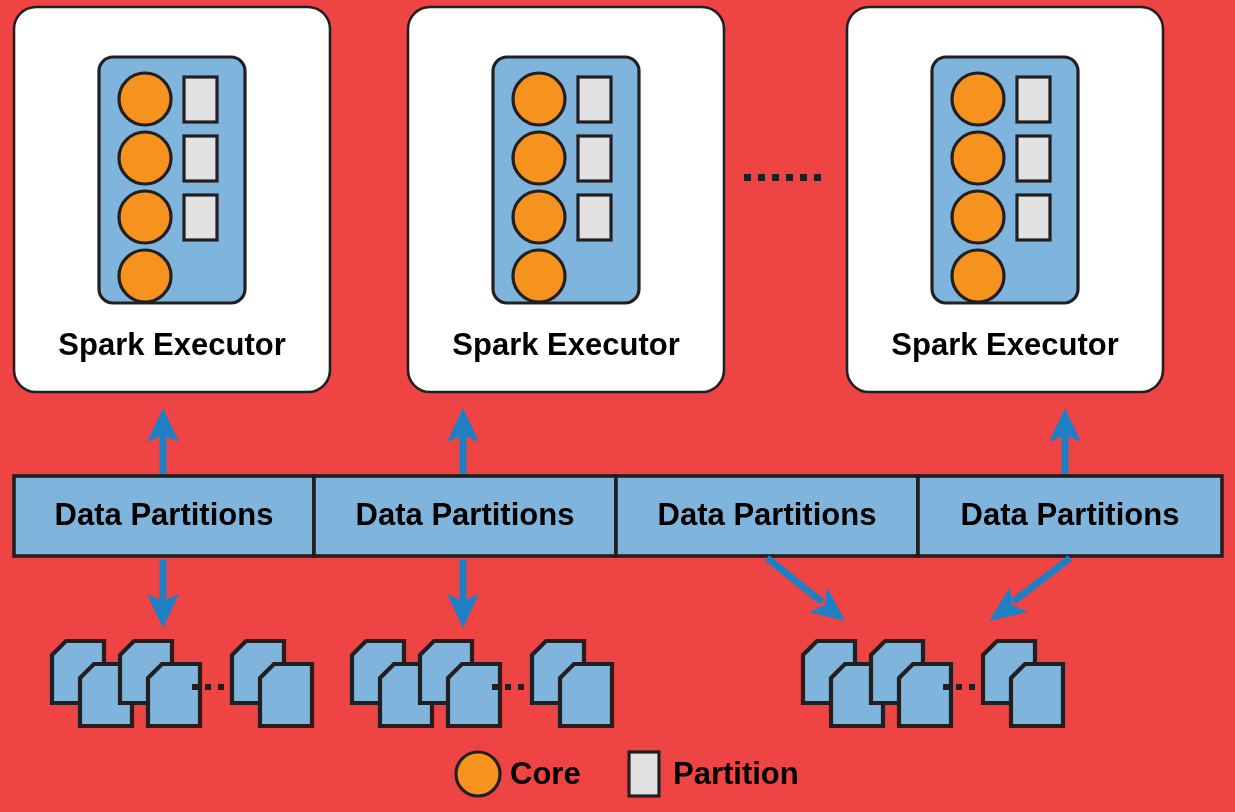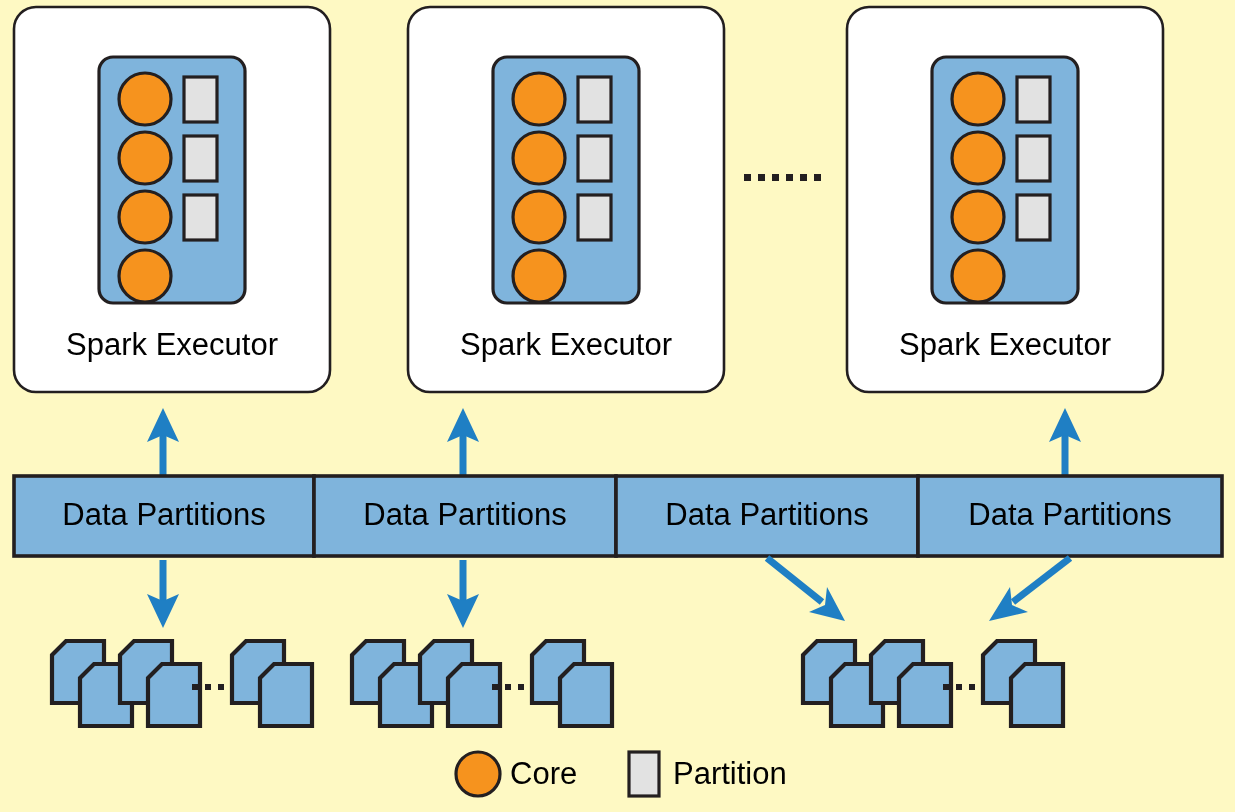--- a/index.html
+++ b/index.html
@@ -7,22 +7,23 @@
     padding: 0;
     background: #ffffff;
   }
   body {
     font-family: "Liberation Sans", sans-serif;
   }
   #stage {
     position: relative;
     width: 1235px;
     height: 812px;
-    background: #fef9c3;
+    background: #ef4444;
     overflow: hidden;
+    font-weight: bold;
   }
   svg#diagram {
     position: absolute;
     left: 0;
     top: 0;
     width: 1235px;
     height: 812px;
     display: block;
   }
   .executor-label,

